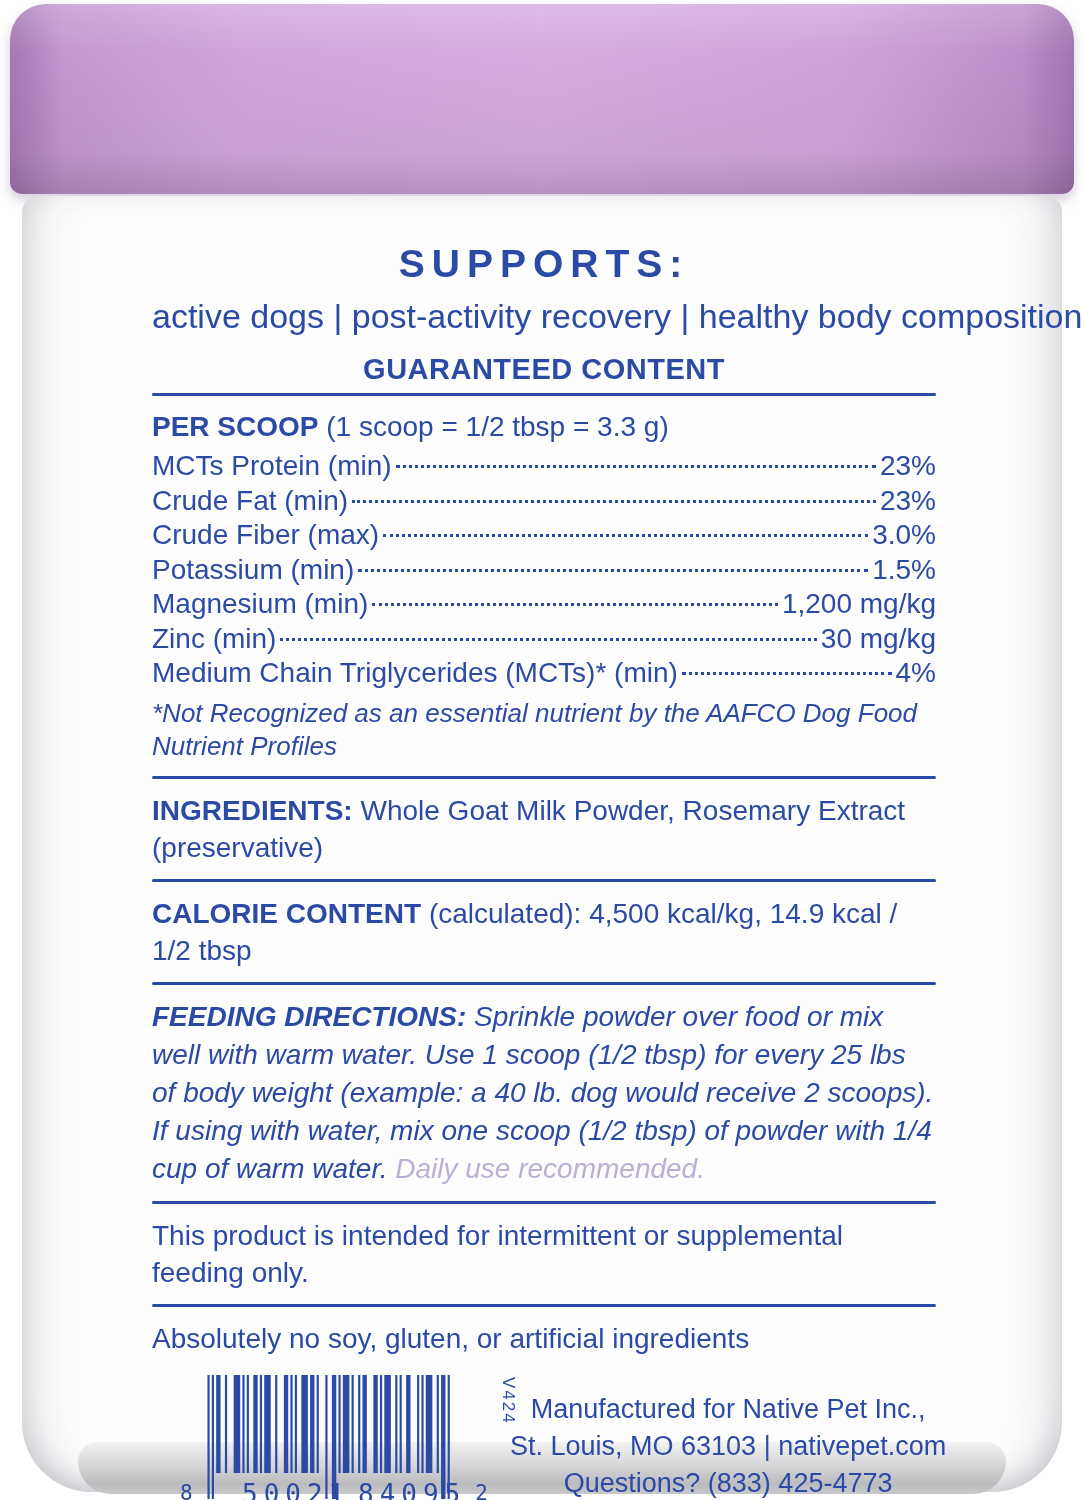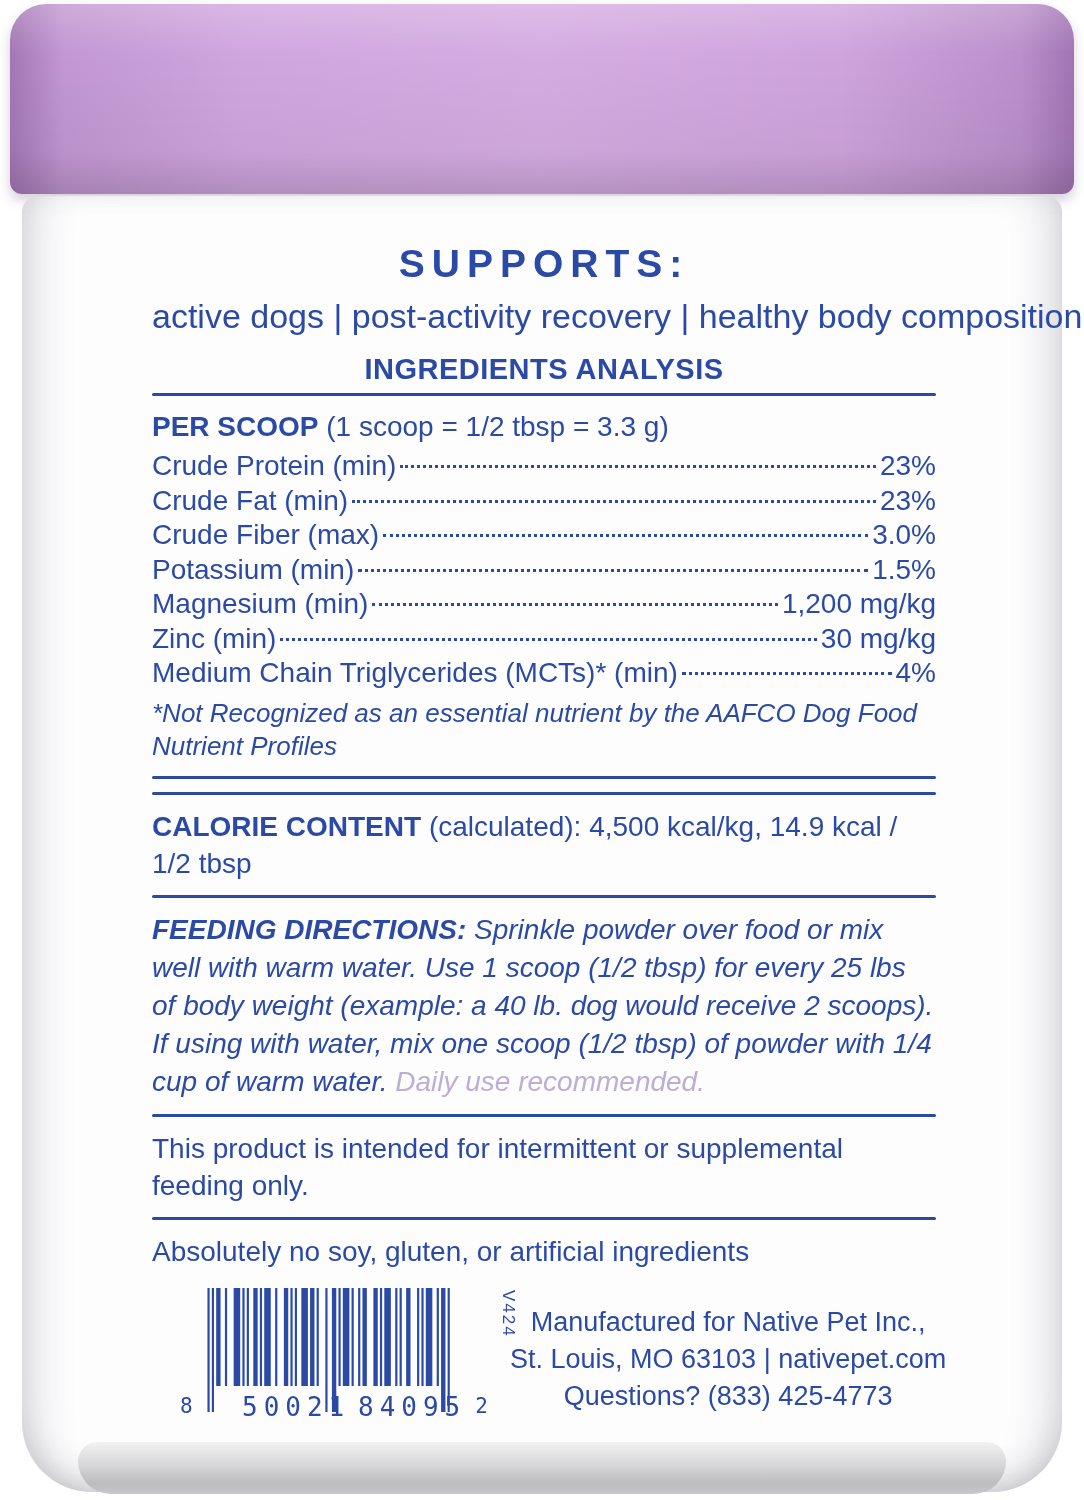--- a/index.html
+++ b/index.html
@@ -99,28 +99,28 @@
 <div class="can">
   <div class="lid"></div>
   <div class="can-body"></div>
   <div class="can-base"></div>
 
   <div class="content">
 
     <div class="supports-heading">SUPPORTS:</div>
     <div class="supports-sub">active dogs | post-activity recovery | healthy body composition</div>
 
-    <div class="ga-heading">INGREDIENTS ANALYSIS</div>
+    <div class="ga-heading">GUARANTEED CONTENT</div>
     <div class="rule rule-1"></div>
 
     <div class="per-scoop"><b>PER SCOOP</b><span> (1 scoop = 1/2 tbsp = 3.3 g)</span></div>
 
     <div class="ga-rows">
       <div class="ga-row">
-          <span>Crude Protein (min)</span>
+          <span>MCTs Protein (min)</span>
           <span class="ga-dots"></span>
           <span>23%</span>
         </div>
       <div class="ga-row">
           <span>Crude Fat (min) </span>
           <span class="ga-dots"></span>
           <span>23%</span>
         </div>
       <div class="ga-row">
           <span>Crude Fiber (max) </span>
@@ -145,20 +145,21 @@
       <div class="ga-row">
           <span>Medium Chain Triglycerides (MCTs)* (min)</span>
           <span class="ga-dots"></span>
           <span>4%</span>
         </div>
     </div>
 
     <div class="footnote">*Not Recognized as an essential nutrient by the AAFCO Dog Food Nutrient Profiles</div>
 
     <div class="rule section-rule"></div>
+    <div class="section"><b>INGREDIENTS:</b><span> Whole Goat Milk Powder, Rosemary Extract (preservative)</span></div>
 
     <div class="rule section-rule"></div>
     <div class="section"><b>CALORIE CONTENT</b><span> (calculated): 4,500 kcal/kg, 14.9 kcal / 1/2 tbsp</span></div>
 
     <div class="rule section-rule"></div>
     <div class="section feeding"><b>FEEDING DIRECTIONS:</b><span> Sprinkle powder over food or mix well with warm water. Use 1 scoop (1/2 tbsp) for every 25 lbs of body weight (example: a 40 lb. dog would receive 2 scoops). If using with water, mix one scoop (1/2 tbsp) of powder with 1/4 cup of warm water. </span><span class="hl">Daily use recommended.</span></div>
 
     <div class="rule section-rule"></div>
     <div class="section">This product is intended for intermittent or supplemental feeding only.</div>
 

